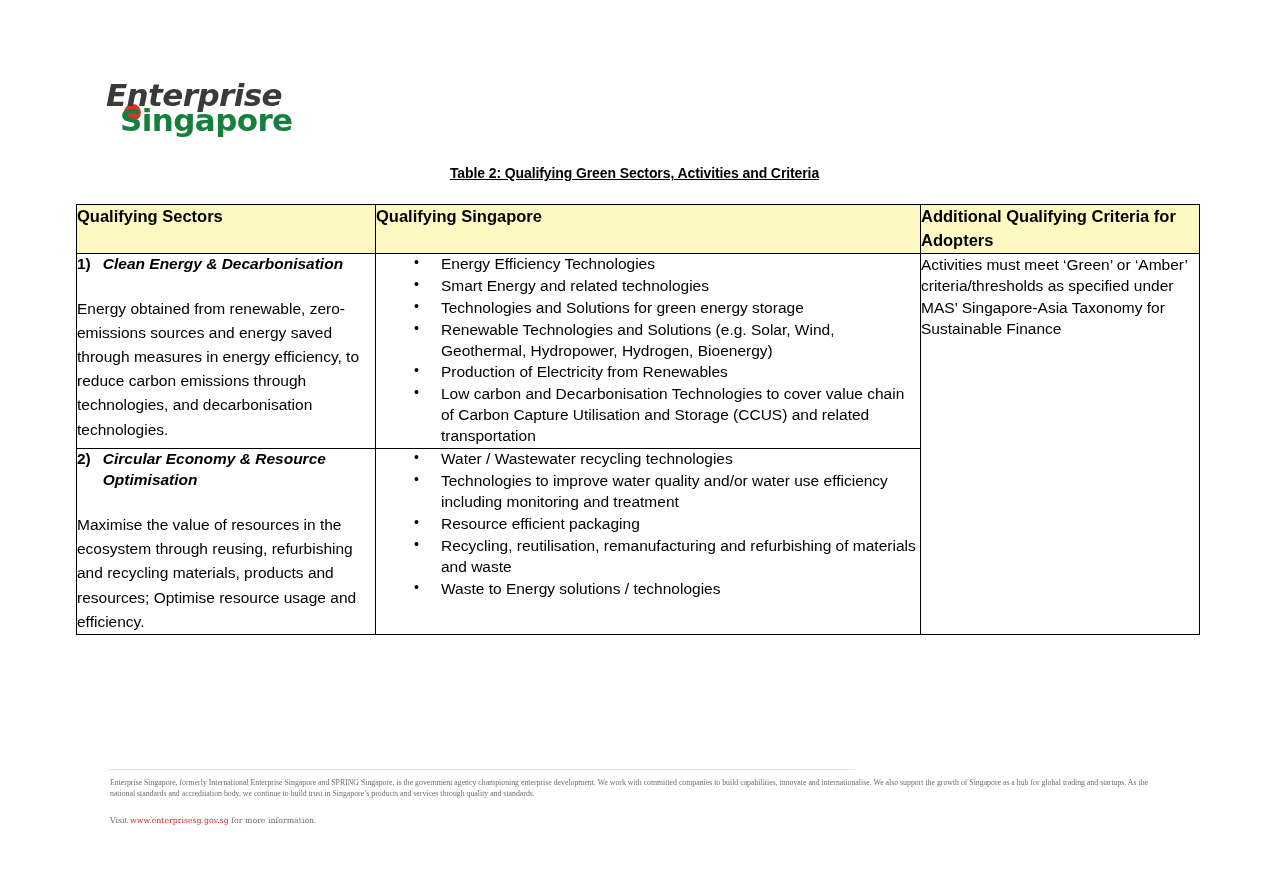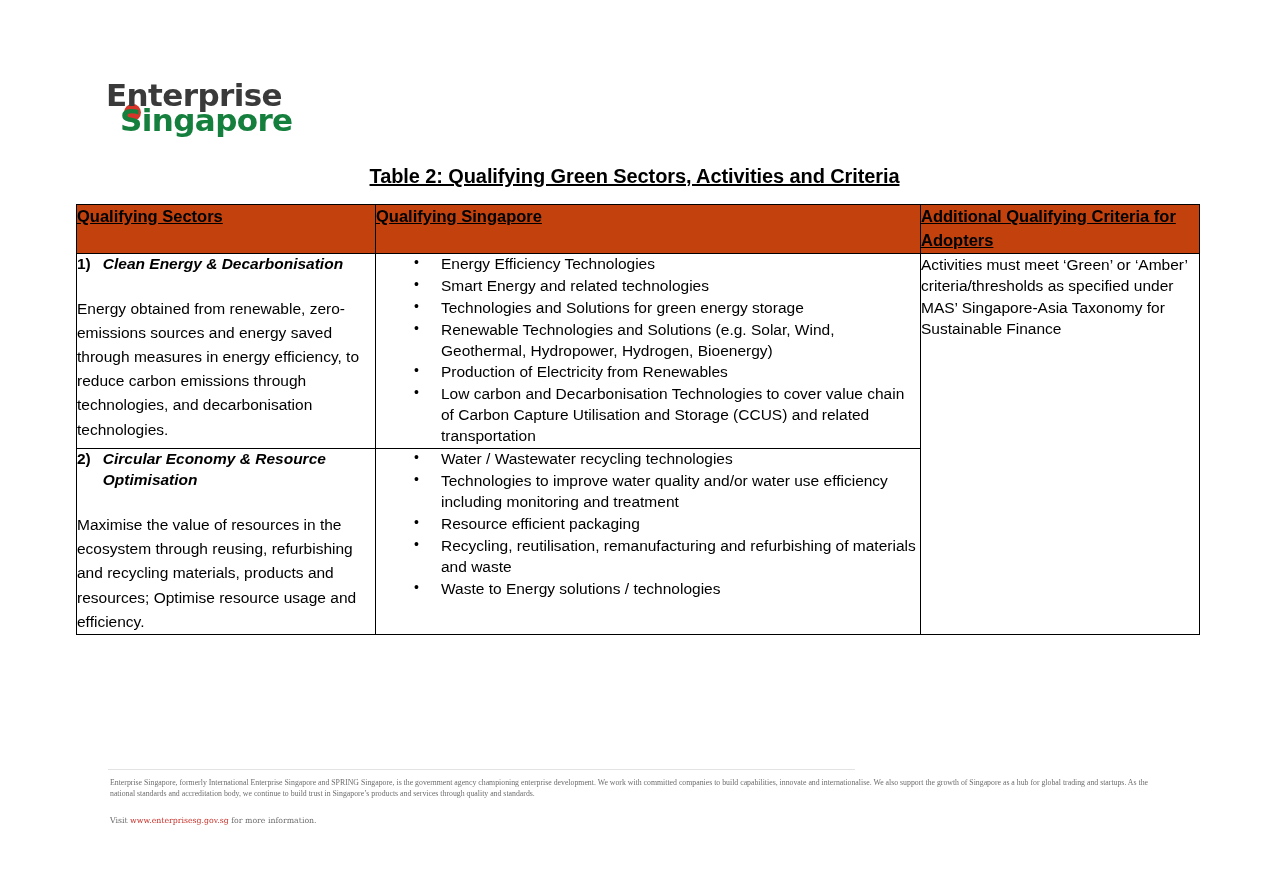--- a/index.html
+++ b/index.html
@@ -28,20 +28,21 @@
     font-family: "DejaVu Sans", sans-serif;
     font-size: 31px;
     font-weight: bold;
     letter-spacing: -0.6px;
     color: #3a3a3a;
     line-height: 31px;
     position: absolute;
     left: 0px;
     top: 0px;
     z-index: 2;
+    font-style: italic;
   }
   .logo-dot {
     position: absolute;
     left: 18px;
     top: 24px;
     width: 17px;
     height: 17px;
     border-radius: 50%;
     background: #d8352a;
     z-index: 1;
@@ -59,21 +60,21 @@
     z-index: 3;
   }
 
   
   .doc-title {
     position: absolute;
     left: 0;
     top: 165px;
     width: 1269px;
     text-align: center;
-    font-size: 20px;
+    font-size: 14px;
     font-weight: bold;
     text-decoration: underline;
     letter-spacing: -0.1px;
   }
 
   
   .tbl-wrap {
     position: absolute;
     left: 76px;
     top: 204px;
@@ -83,27 +84,26 @@
     border-collapse: collapse;
     width: 1123px;
     table-layout: fixed;
   }
   table.qtable td, table.qtable th {
     border: 1px solid #000000;
     vertical-align: top;
     padding: 0;
   }
   th.hd {
-    background: #c2410c;
+    background: #fef9c3;
     font-size: 16.5px;
     font-weight: bold;
     text-align: left;
     padding: 7px 0 12px 9px;
     line-height: 1.45;
-    text-decoration: underline;
   }
   .col1 { width: 299px; }
   .col2 { width: 545px; }
   .col3 { width: 279px; }
 
   td.sector {
     padding: 10px 9px 14px 9px;
   }
   .sector-head {
     font-size: 15.5px;

